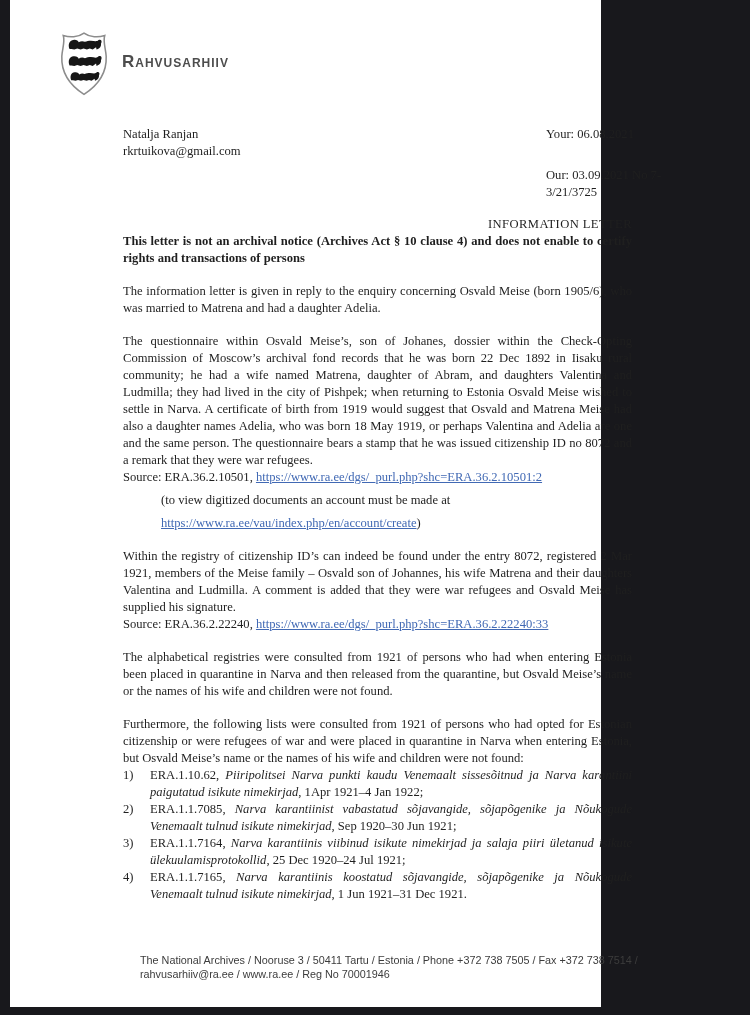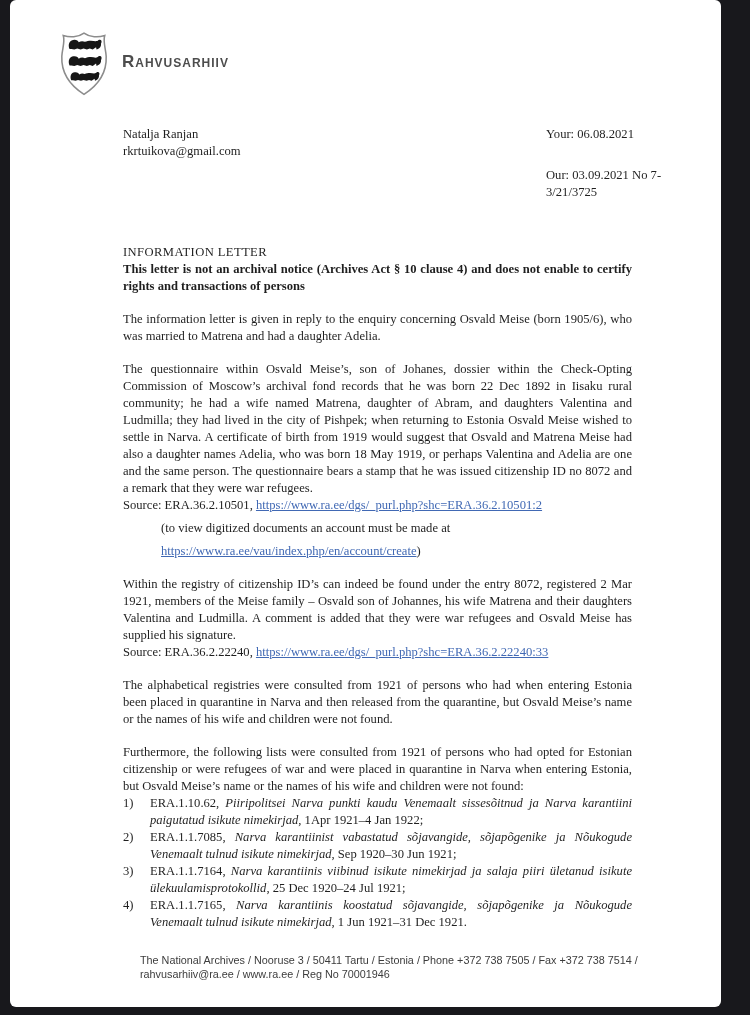--- a/index.html
+++ b/index.html
@@ -4,41 +4,41 @@
 <style>
   * { margin:0; padding:0; box-sizing:border-box; }
   html,body { width:750px; height:1015px; }
   body {
     background:#18181c;
     font-family:"Liberation Serif", serif;
     position:relative;
     overflow:hidden;
   }
   .page {
-    position:absolute; left:10px; top:0; width:711px; height:1007px;
-    background:#ffffff; color:#1f1f1f;border-radius:6px;
+    position:absolute; left:10px; top:0; width:591px; height:1007px;
+    background:#ffffff; color:#1f1f1f;
   }
   
   .coat { position:absolute; left:47px; top:30px; }
   .org-label {
     position:absolute; left:112px; top:52px;
     font-family:"Liberation Sans", sans-serif;
     font-weight:bold; font-variant:small-caps;
     font-size:17px; letter-spacing:1px; color:#4d4d4d;
   }
   
   .content {
     position:absolute; left:113px; top:126px; width:509px;
     font-size:12.6px; line-height:17px; color:#1f1f1f;
   }
   .addr-row { position:relative; height:90px; }
   .recipient div { line-height:17px; }
   .refs { position:absolute; left:423px; top:0; width:190px; }
   .refs .our { margin-top:24px; }
-  .title-line { margin-top:28px; letter-spacing:0.4px; }
+  .title-line { margin-top:0; letter-spacing:0.4px;text-align:right; }
   .disclaimer { font-weight:bold; text-align:justify; }
   p.body-par { margin-top:16px; text-align:justify; }
   .source-line { text-align:left; }
   .indent { padding-left:38px;margin-top:6px; }
   a.doc-link {
     color:#4169b4; text-decoration:underline; cursor:pointer;
     text-decoration-color:#4169b4; word-break:break-all;
   }
   .list { margin-top:0; }
   .list-item { position:relative; padding-left:27px; text-align:justify; }

